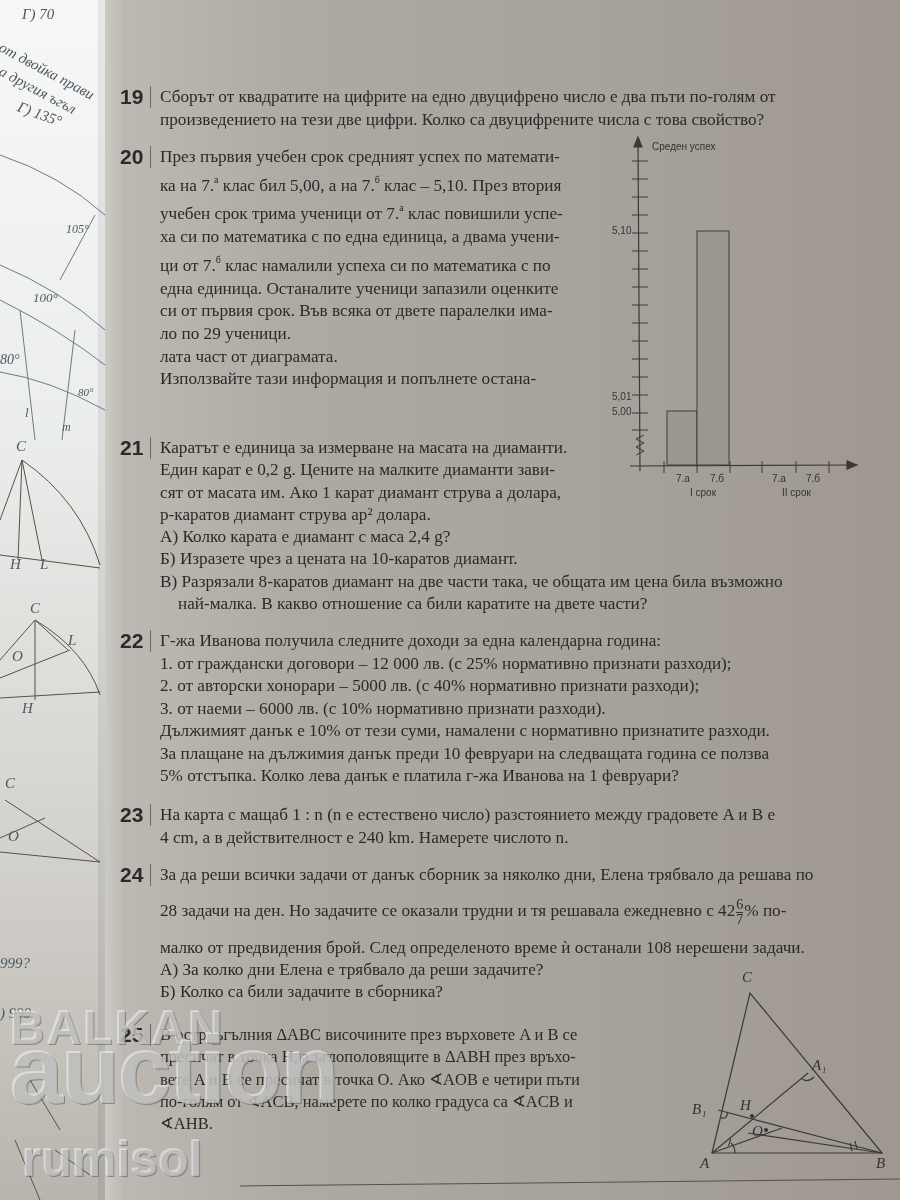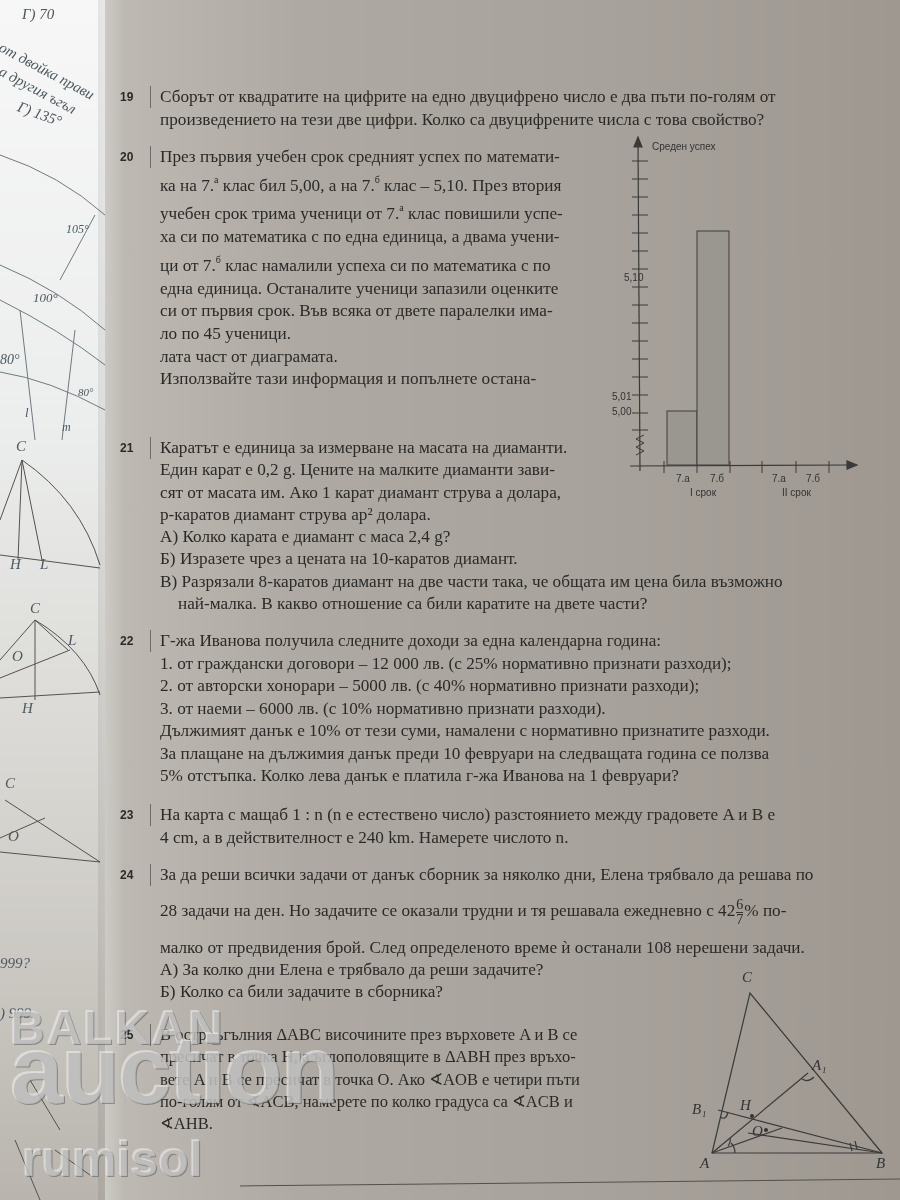--- a/index.html
+++ b/index.html
@@ -16,21 +16,21 @@
   }
   .left-page .frag { position:absolute; font-size:15px; color:#4b5860; white-space:nowrap; font-style:italic; }
   .left-page svg { position:absolute; left:0; top:0; }
   .gutter-shadow {
     position:absolute; left:98px; top:0; width:30px; height:1200px;
     background: linear-gradient(90deg, rgba(0,0,0,0.08), rgba(0,0,0,0));
   }
   .problem { position:absolute; left:120px; }
   .pnum {
     position:absolute; left:0; top:0; width:28px; text-align:left;
-    font-family:"Liberation Sans", sans-serif; font-weight:bold; font-size:12px; color:#2a2a2a;
+    font-family:"Liberation Sans", sans-serif; font-weight:bold; font-size:21px; color:#2a2a2a;
     border-right:1.5px solid #6b6b6b; height:22px; line-height:22px; padding-right:2px;
   }
   .ptext { position:absolute; left:40px; top:0; font-size:17.2px; line-height:22.5px; color:#2b2a28; }
   .ptext p { margin:0; white-space:nowrap; }
   .indent { padding-left:18px; }
   sup.s { font-size:10px; vertical-align:8px; }
   .frac { display:inline-block; vertical-align:middle; text-align:center; font-size:14px; line-height:14px; margin:0 1px; }
   .frac span { display:block; }
   .frac .bar { border-top:1px solid #333; }
   .chart { position:absolute; left:612px; top:133px; width:260px; height:370px; }
@@ -113,21 +113,21 @@
 <div class="problem" style="top:146px;">
   <div class="pnum">20</div>
   <div class="ptext" style="line-height:22.7px;">
     <p class="html-line">През първия учебен срок средният успех по математи-</p>
     <p class="html-line">ка на 7.<sup class="s">а</sup> клас бил 5,00, а на 7.<sup class="s">б</sup> клас – 5,10. През втория</p>
     <p class="html-line">учебен срок трима ученици от 7.<sup class="s">а</sup> клас повишили успе-</p>
     <p class="html-line">ха си по математика с по една единица, а двама учени-</p>
     <p class="html-line">ци от 7.<sup class="s">б</sup> клас намалили успеха си по математика с по</p>
     <p class="html-line">една единица. Останалите ученици запазили оценките</p>
     <p class="html-line">си от първия срок. Във всяка от двете паралелки има-</p>
-    <p class="html-line">ло по 45 ученици.</p>
+    <p class="html-line">ло по 29 ученици.</p>
     <p class="html-line">лата част от диаграмата.</p>
     <p class="html-line">Използвайте тази информация и попълнете остана-</p>
   </div>
 </div>
 
 <div class="chart">
   <svg width="260" height="370">
     <g stroke="#3a3a3a" stroke-width="1.2" fill="none">
       <line x1="28" y1="338" x2="26" y2="6"></line>
       <polygon points="26,4 22,14 30,14" fill="#3a3a3a"></polygon>
@@ -156,21 +156,21 @@
         <line x1="85" y1="328" x2="85" y2="340"></line>
       <line x1="118" y1="328" x2="118" y2="340"></line>
         <line x1="150" y1="328" x2="150" y2="340"></line>
       <line x1="184" y1="328" x2="184" y2="340"></line>
         <line x1="217" y1="328" x2="217" y2="340"></line>
     </g>
     <rect x="55" y="278" width="30" height="54" fill="#9a9690" stroke="#3f3f3f" stroke-width="1"></rect>
     <rect x="85" y="98" width="32" height="234" fill="#9a9690" stroke="#3f3f3f" stroke-width="1"></rect>
   </svg>
   <span class="lbl" style="left:40px;top:8px;">Среден успех</span>
-  <span class="lbl" style="left:12px;top:92px;margin-top:47px;">5,10</span>
+  <span class="lbl" style="left:0px;top:92px;">5,10</span>
   <span class="lbl" style="left:0px;top:258px;">5,01</span>
   <span class="lbl" style="left:0px;top:273px;">5,00</span>
   <span class="lbl" style="left:64px;top:340px;">7.а</span>
   <span class="lbl" style="left:98px;top:340px;">7.б</span>
   <span class="lbl" style="left:160px;top:340px;">7.а</span>
   <span class="lbl" style="left:194px;top:340px;">7.б</span>
   <span class="lbl" style="left:78px;top:354px;">I срок</span>
   <span class="lbl" style="left:170px;top:354px;">II срок</span>
 </div>
 

